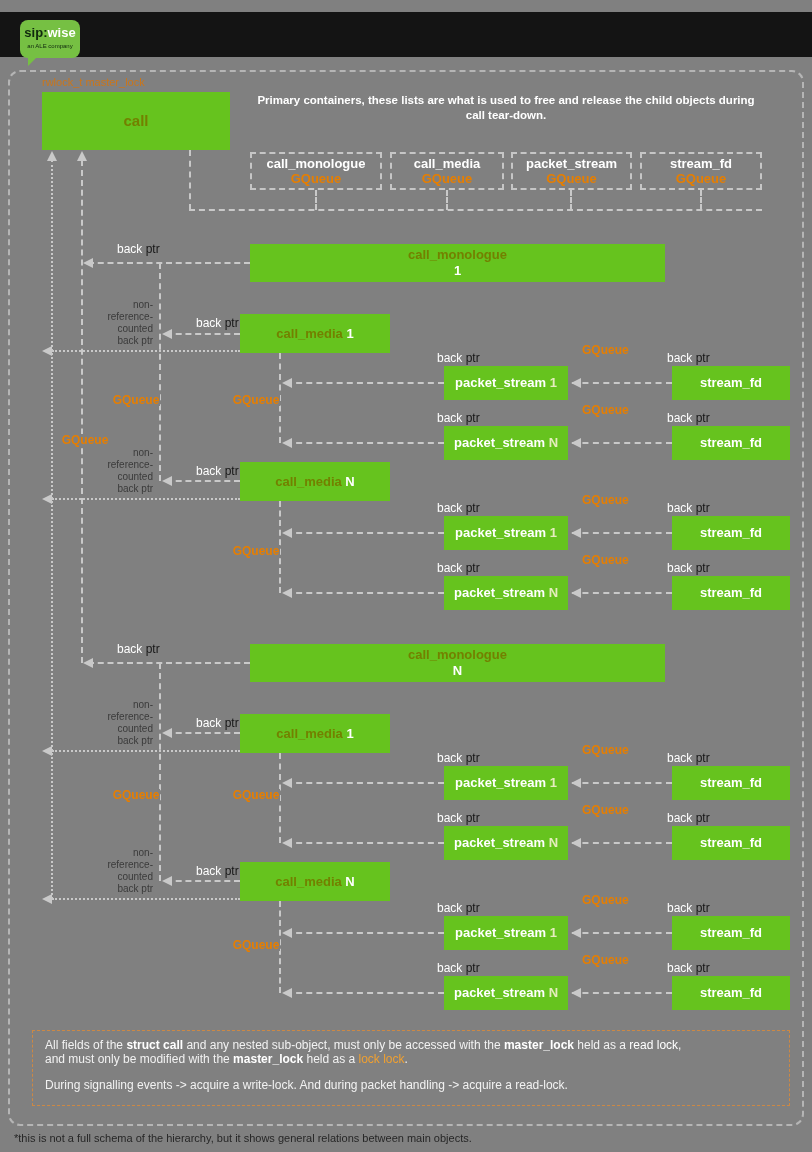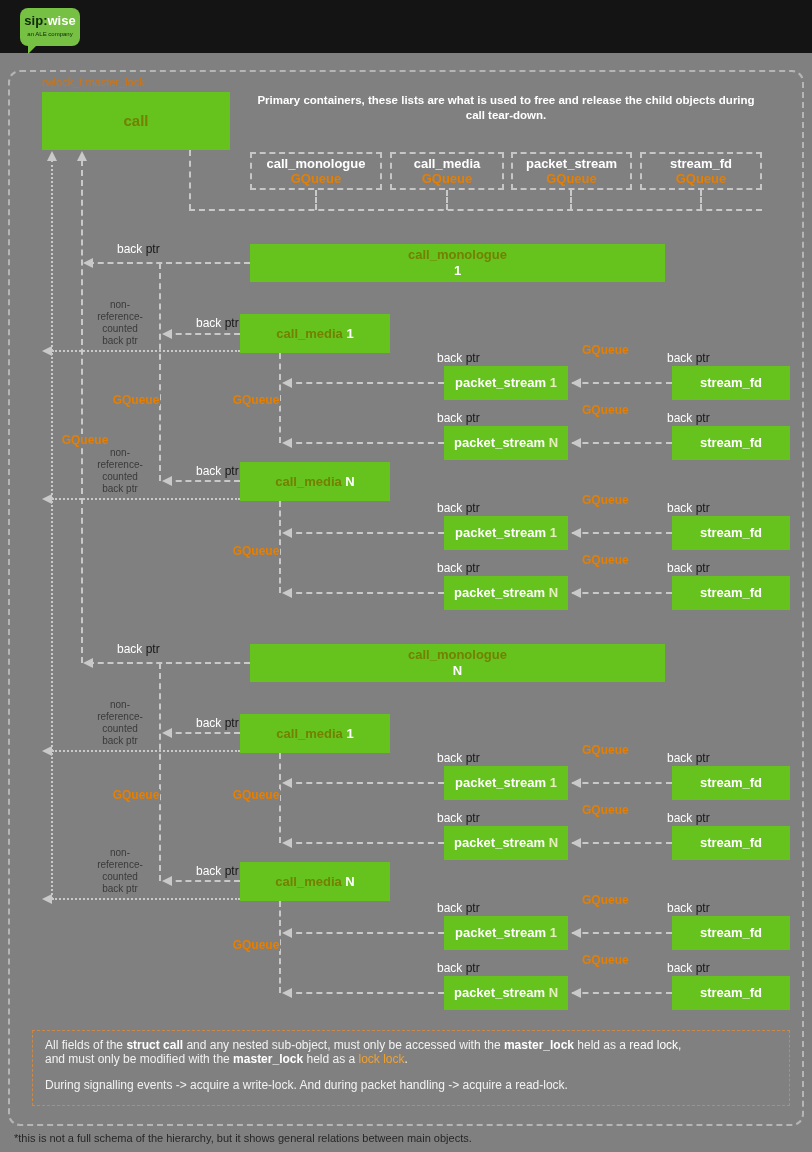--- a/index.html
+++ b/index.html
@@ -7,21 +7,21 @@
     --line:#c9c9c9;
     --green:#66c31e;
     --olive:#738000;
     --orange:#e67e00;
   }
   *{margin:0;padding:0;box-sizing:border-box}
   body{background:#6e6e6e;font-family:"Liberation Sans","DejaVu Sans",sans-serif}
   .page{position:relative;width:812px;height:1152px;background:var(--gray);overflow:hidden}
 
   
-  .header{position:absolute;left:0;top:0;width:812px;height:53px;background:#141414}
+  .header{position:absolute;left:0;top:12px;width:812px;height:45px;background:#141414}
   .app-title{position:absolute;left:0;right:0;top:23px;text-align:center;font-size:15px;font-weight:bold;color:#fff}
   .logo{position:absolute;left:20px;top:8px;width:62px;height:46px}
   .logo-bubble{position:absolute;left:0;top:0;width:60px;height:38px;background:#76c043;border-radius:8px;
     display:flex;flex-direction:column;align-items:center;justify-content:center;line-height:12px}
   .logo-sip{font-size:13px;font-weight:bold;color:#10280e}
   .logo-wise{font-size:13px;font-weight:bold;color:#fff}
   .logo-tag{font-size:6px;color:#10280e;margin-top:1px}
   .logo-tail{position:absolute;left:8px;top:37px;width:0;height:0;border-right:9px solid transparent;border-top:9px solid #76c043}
 
   
@@ -36,21 +36,21 @@
 
   
   #diagram-layer{position:absolute;left:0;top:0;width:652px;height:1152px}
   .gbox{position:absolute;background:var(--green);display:flex;flex-direction:column;align-items:center;justify-content:center;font-weight:bold;text-align:center}
   .gbox div{line-height:16px;white-space:pre}
   .dline{position:absolute}
   .arr-l{position:absolute;width:0;height:0;border-top:5px solid transparent;border-bottom:5px solid transparent;border-right:10px solid var(--line)}
   .arr-u{position:absolute;width:0;height:0;border-left:5px solid transparent;border-right:5px solid transparent;border-bottom:10px solid var(--line)}
   .dlabel{position:absolute;font-size:12px;line-height:12px;white-space:nowrap}
   .lbl-center{text-align:center;background:var(--gray)}
-  .lbl-nonref{font-size:10px;line-height:12px;text-align:center;white-space:normal}
+  .lbl-nonref{font-size:10px;line-height:12px;text-align:right;white-space:normal}
   .c-olive{color:var(--olive)}
   .c-white{color:#fff}
   .c-pale{color:#e6edbe}
   .c-blue{color:#ffffff}
   .c-dark{color:#161616}
   .c-orange{color:var(--orange);font-weight:bold}
   .c-gray{color:#3a3a3a}
 
   
   .notes{position:absolute;left:32px;top:1030px;width:758px;height:76px;border:1px dashed #cc8844;padding:8px 12px;font-size:12px;color:#f2f2f2;line-height:13.5px}

